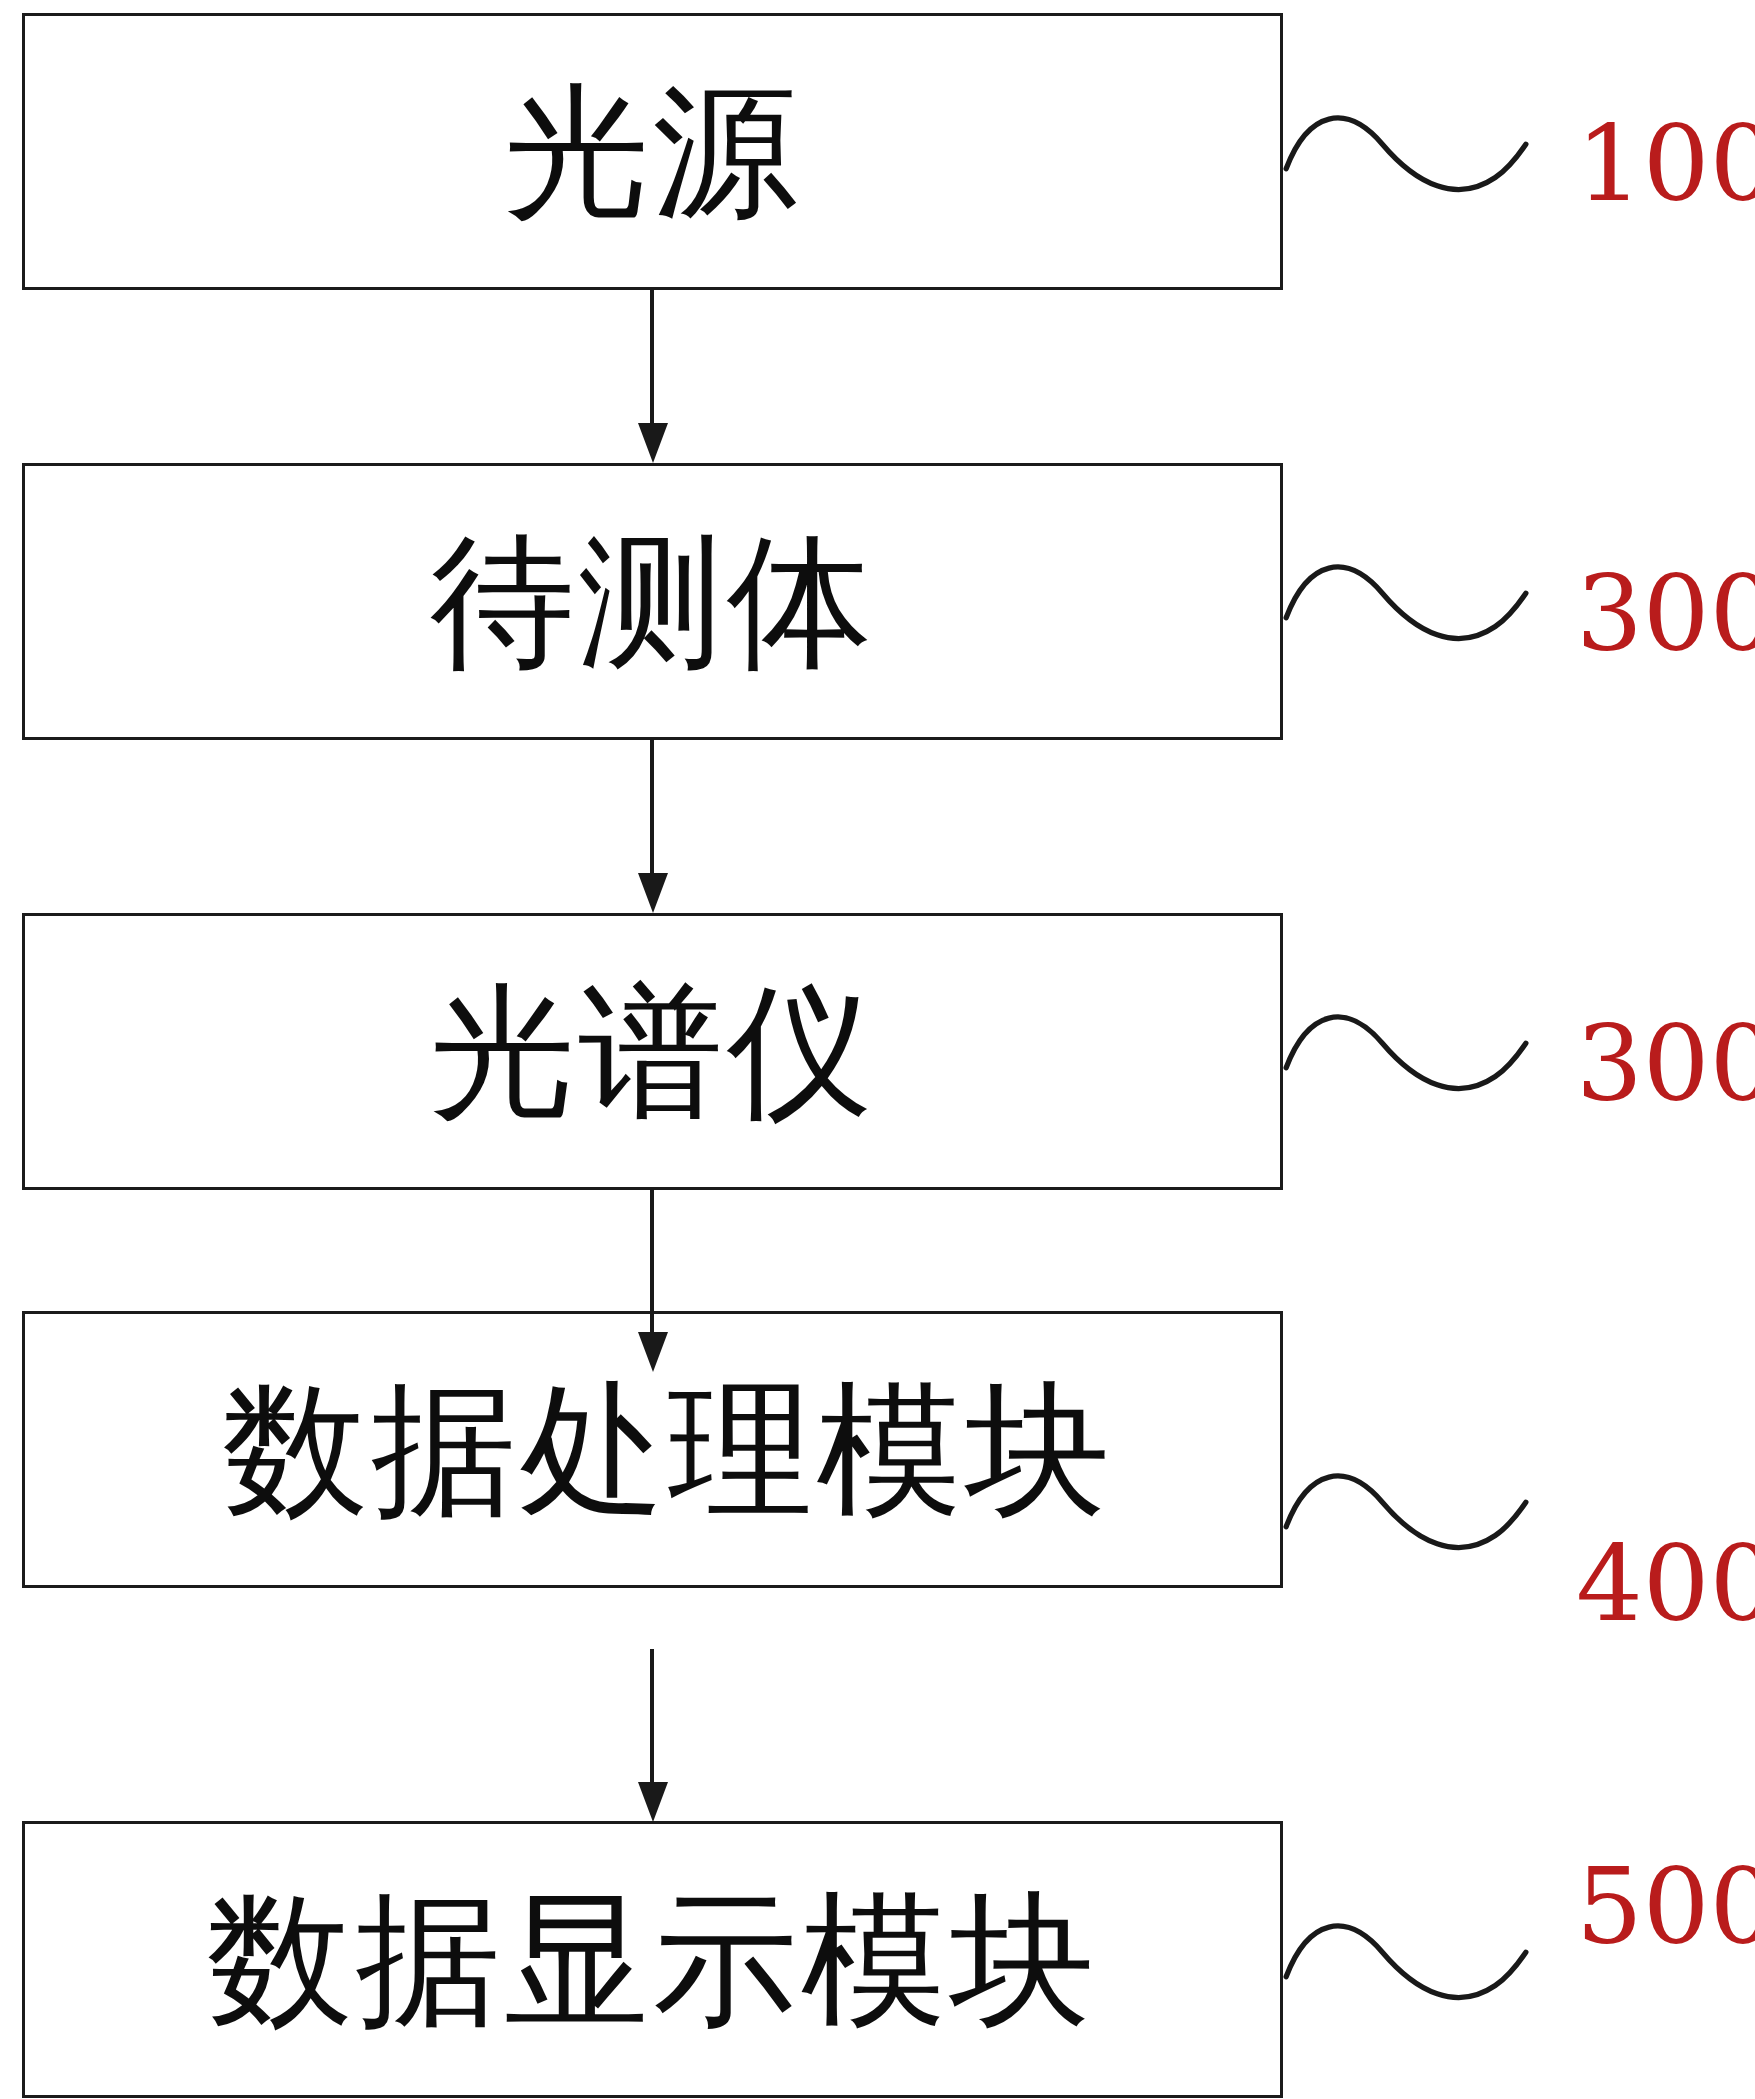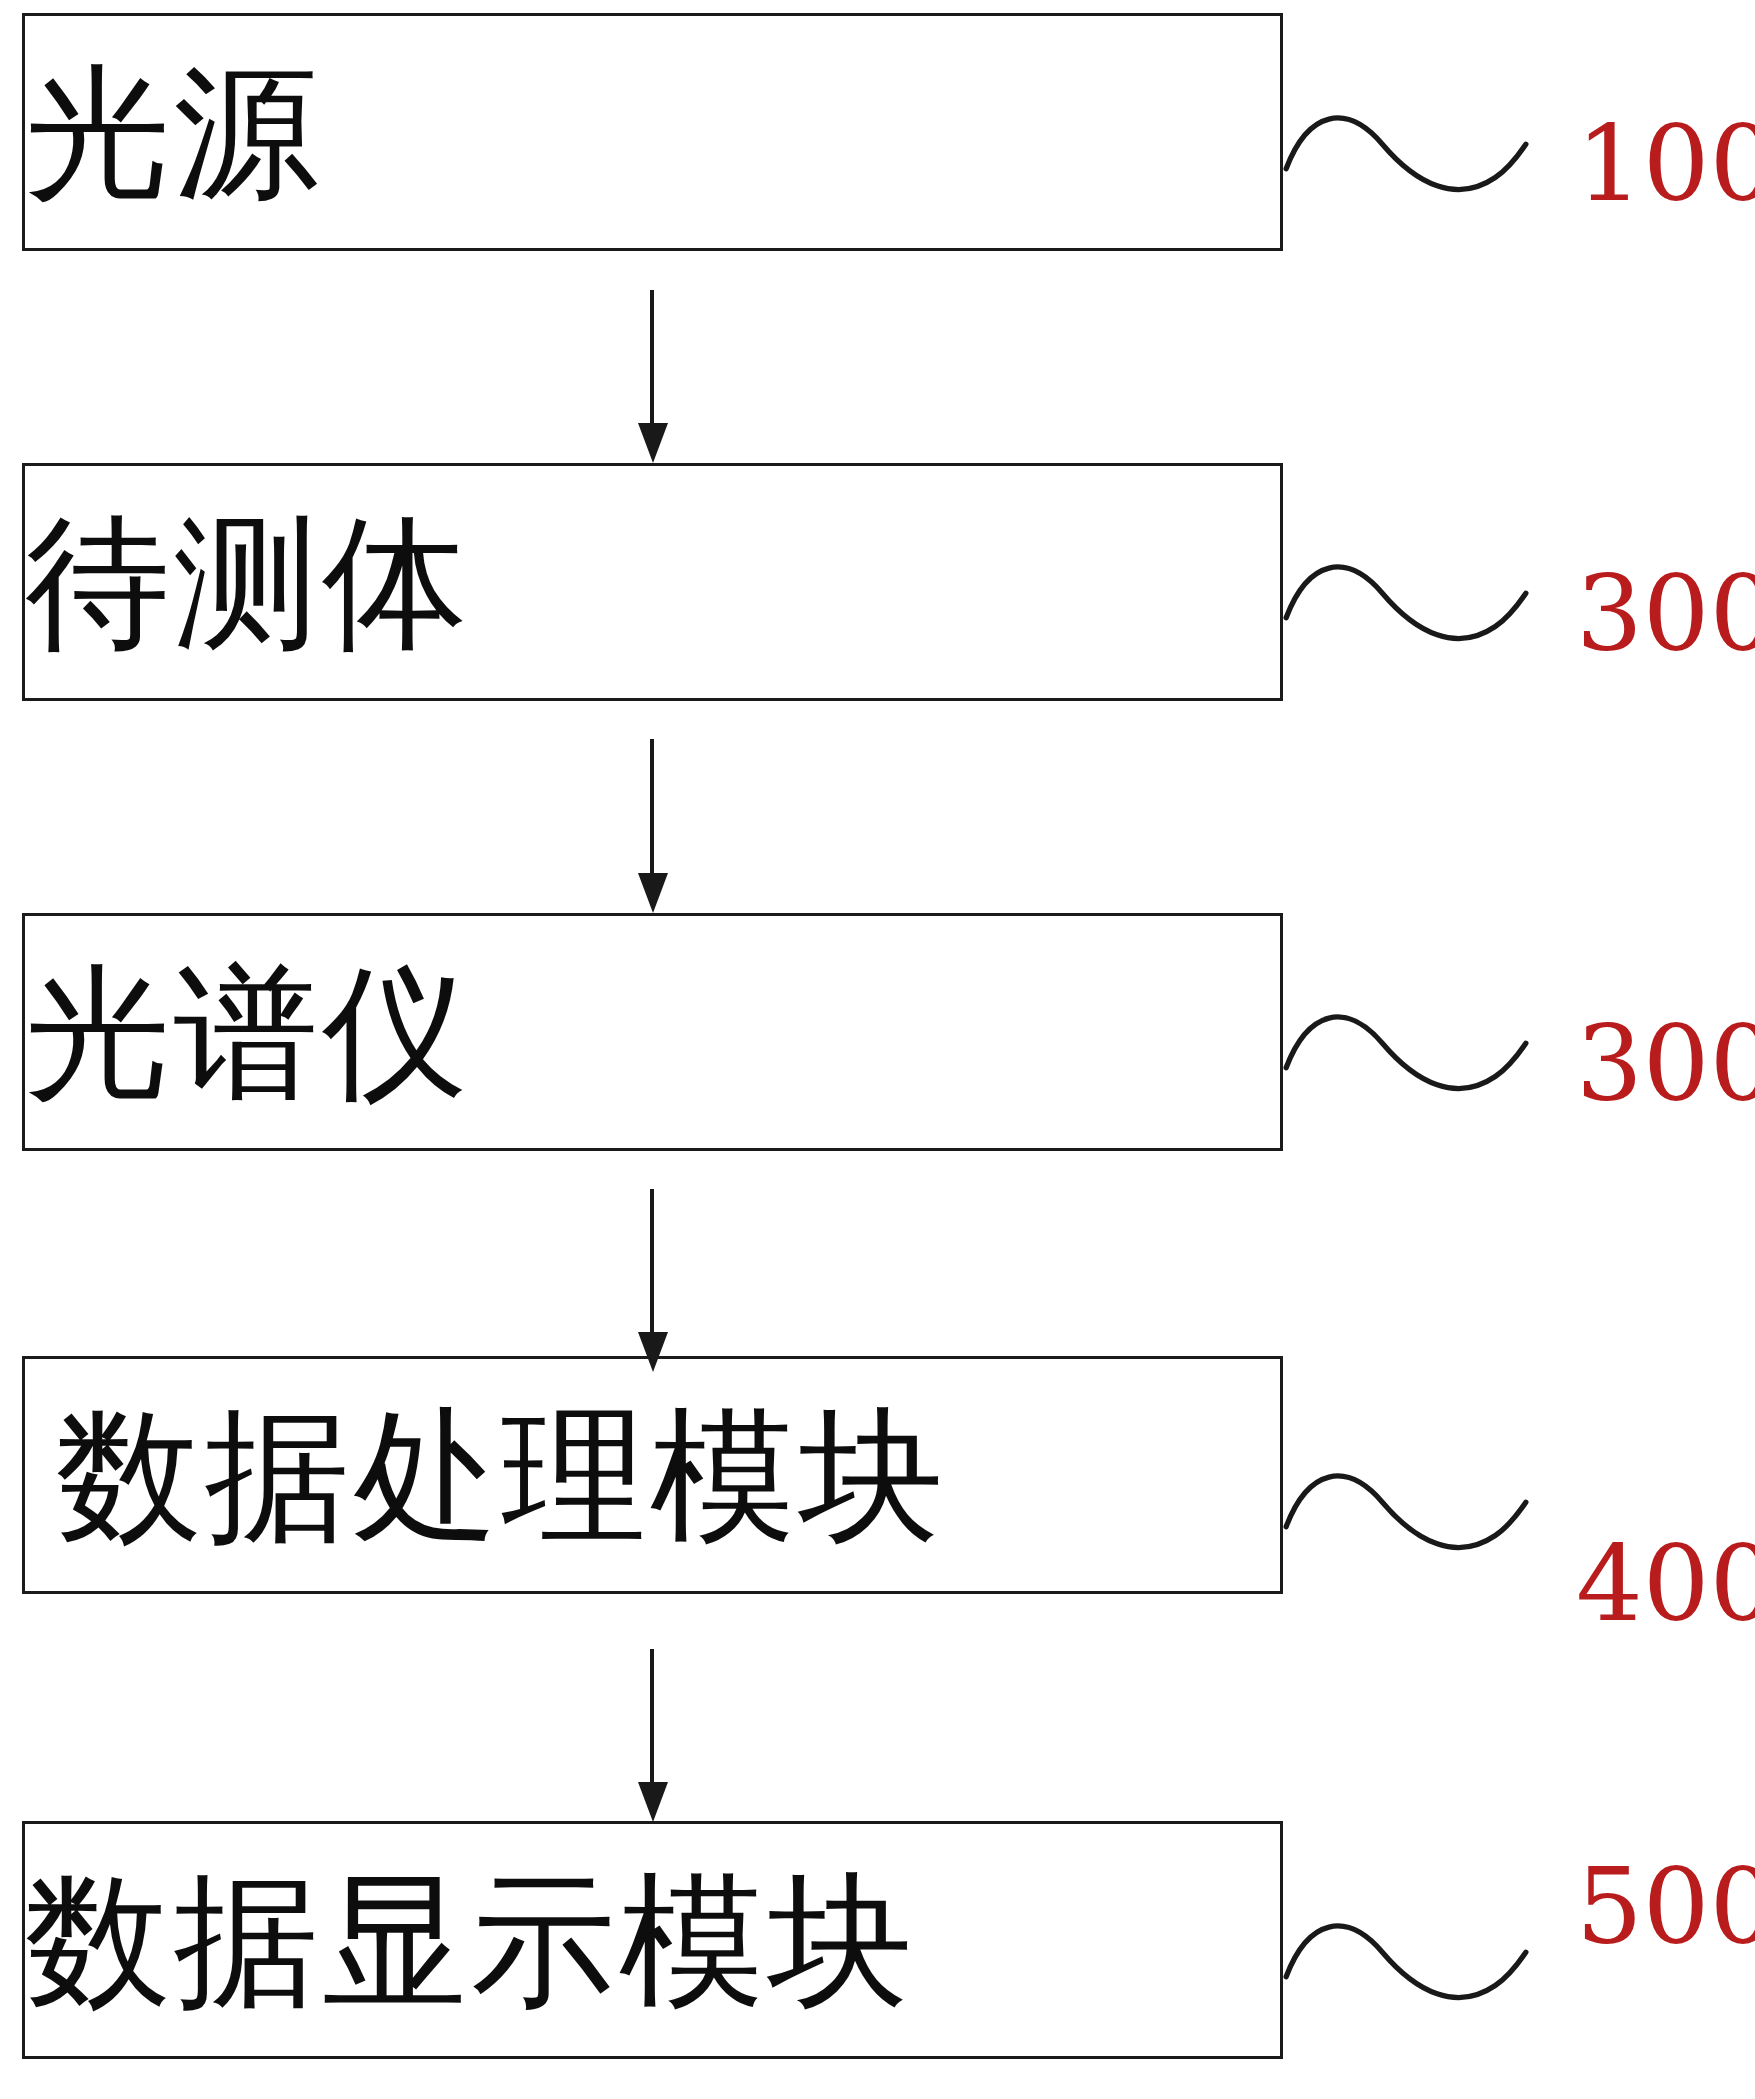--- a/index.html
+++ b/index.html
@@ -8,27 +8,27 @@
     width: 1756px;
     height: 2100px;
     background: #ffffff;
     font-family: "DejaVu Serif", serif;
     overflow: hidden;
   }
   .node-box {
     position: absolute;
     left: 22px;
     width: 1261px;
-    height: 238px;
+    height: 277px;
     box-sizing: border-box;
     border: 3.5px solid #1b1b1b;
     background: #ffffff;
     display: flex;
     align-items: center;
-    justify-content: flex-start;
+    justify-content: center;
   }
   .node-label {
     font-size: 145px;
     line-height: 1;
     color: #0d0d0d;
     letter-spacing: 3.5px;
     white-space: nowrap;
     font-family: "DejaVu Serif", serif;
   }
   .flow-arrow {
@@ -82,21 +82,21 @@
   </div>
 
   <div class="node-box" style="top:463px;">
     <span class="node-label">待测体</span>
   </div>
 
   <div class="node-box" style="top:913px;">
     <span class="node-label">光谱仪</span>
   </div>
 
-  <div class="node-box" style="top:1356px;padding-left:31px;">
+  <div class="node-box" style="top:1311px;padding-left:31px;">
     <span class="node-label">数据处理模块</span>
   </div>
 
   <div class="node-box" style="top:1821px;">
     <span class="node-label">数据显示模块</span>
   </div>
 
   <div class="flow-arrow" style="top:290px;height:173px;">
     <div class="shaft"></div>
     <div class="head"></div>

